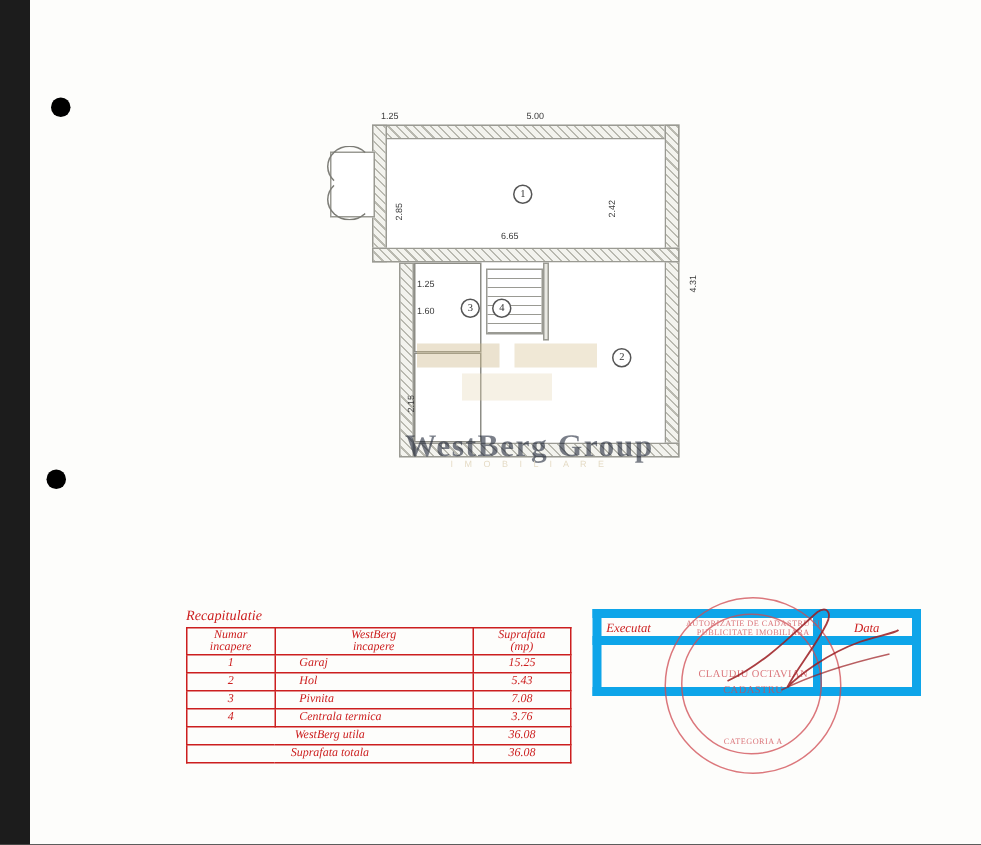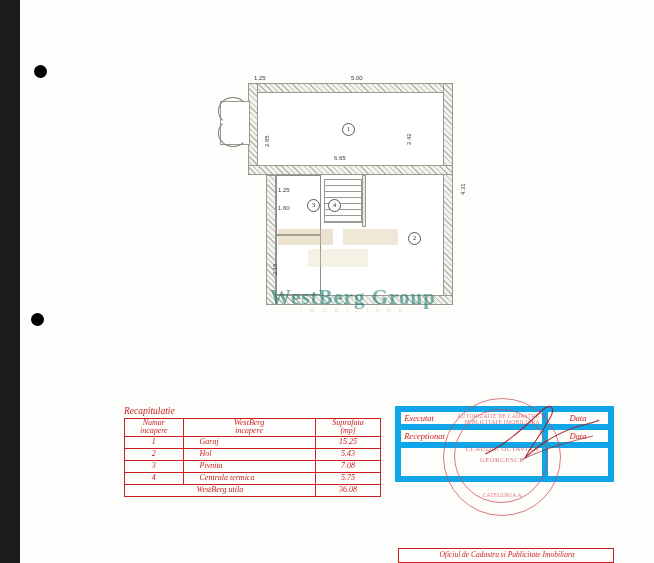--- a/index.html
+++ b/index.html
@@ -102,21 +102,21 @@
     opacity: .55;
   }
   #wm-text {
     position: absolute;
     left: 0;
     top: 70px;
     width: 210px;
     text-align: center;
     font-size: 21px;
     letter-spacing: 1px;
-    color: #0f766e;
+    color: #0f172a;
     font-family: "Liberation Serif", serif;
     font-weight: bold;
   }
   #wm-sub {
     position: absolute;
     left: 0;
     top: 92px;
     width: 210px;
     text-align: center;
     font-size: 6px;
@@ -356,64 +356,61 @@
               <td>5.43</td>
             </tr>
             <tr>
               <td>3</td>
               <td class="name">Pivnita</td>
               <td>7.08</td>
             </tr>
             <tr>
               <td>4</td>
               <td class="name">Centrala termica</td>
-              <td>5.75</td>
+              <td>3.76</td>
             </tr>
             <tr>
               <td class="total" colspan="2">WestBerg utila</td>
+              <td>36.08</td>
+            </tr>
+            <tr>
+              <td class="total" colspan="2">Suprafata totala</td>
               <td>36.08</td>
             </tr>
           </tbody>
         </table>
       </div>
 
       <div id="exec-wrap">
         <table id="exec">
           <tbody>
             <tr>
               <td class="exec-lbl">Executat</td>
-              <td class="exec-date">Data</td>
-            </tr>
-            <tr>
-              <td class="exec-lbl">Receptionat</td>
               <td class="exec-date">Data</td>
             </tr>
             <tr>
               <td class="exec-lbl exec-body2">&nbsp;</td>
               <td class="exec-date exec-body2">&nbsp;</td>
             </tr>
           </tbody>
         </table>
 
         <div id="stamp">
           <div id="stamp-inner"></div>
           <div class="stamp-line" id="stamp-top">AUTORIZATIE DE CADASTRU SI PUBLICITATE IMOBILIARA</div>
           <div class="stamp-line" id="stamp-mid1">CLAUDIU OCTAVIAN</div>
-          <div class="stamp-line" id="stamp-mid2">GEORGESCU</div>
+          <div class="stamp-line" id="stamp-mid2">CADASTRU</div>
           <div class="stamp-line" id="stamp-bot">CATEGORIA  A</div>
         </div>
 
         <svg id="signature" viewBox="0 0 120 66">
           <path d="M4 52 C 30 40, 50 18, 64 6 C 70 2, 74 6, 70 14 C 62 30, 50 44, 44 56 C 52 48, 70 34, 92 26 C 104 22, 116 20, 118 18" fill="none" stroke="#9b1b20" stroke-width="1.2" opacity="0.85"></path>
           <path d="M40 58 C 60 48, 86 40, 112 34" fill="none" stroke="#9b1b20" stroke-width="1" opacity="0.7"></path>
         </svg>
       </div>
     </div>
 
-    <div id="anpi">
-      <div id="anpi-text">Oficiul de Cadastru si Publicitate Imobiliara</div>
-    </div>
 
   </div>
 
   <div class="hole" id="hole1"></div>
   <div class="hole" id="hole2"></div>
 </div>
 
 </body></html>

